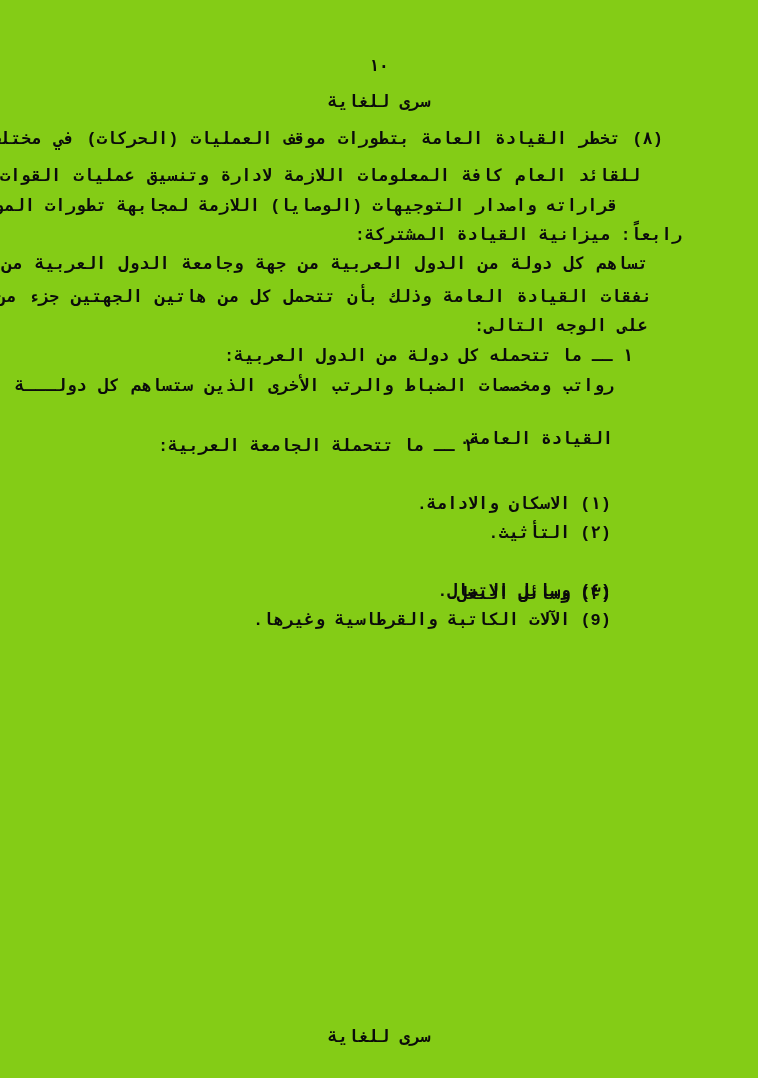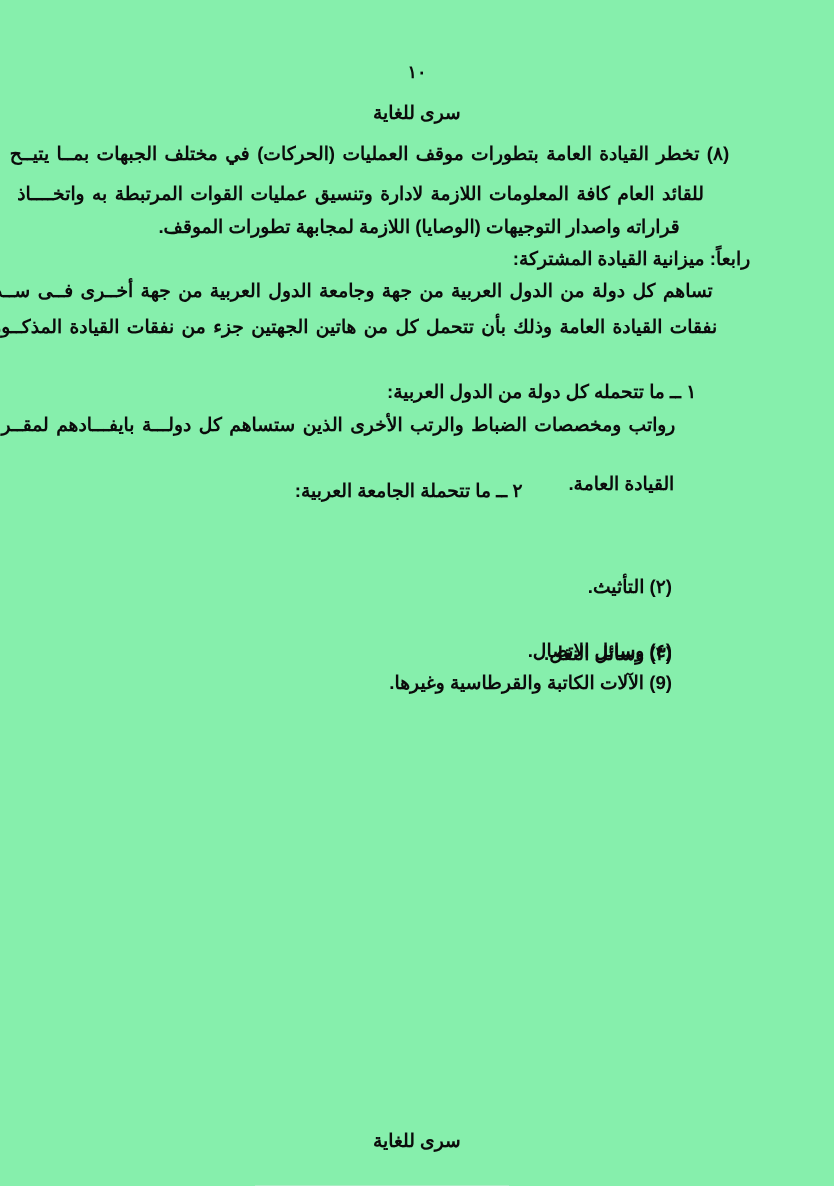--- a/index.html
+++ b/index.html
@@ -1,22 +1,22 @@
 <!DOCTYPE html>
 <html lang="ar"><head>
 <meta charset="utf-8">
 <style>
   html, body { margin: 0; padding: 0; background: #e8e8e8; }
   .page {
     position: relative;
     width: 758px;
     height: 1078px;
     margin: 0 auto;
-    background: #86efac;
-    font-family: Liberation Sans, sans-serif;
+    background: #84cc16;
+    font-family: Liberation Mono, monospace;
     font-weight: 700;
     color: #0b0b0b;
     font-size: 17px;
     overflow: hidden;
   }
   .ln {
     position: absolute;
     direction: rtl;
     white-space: nowrap;
     line-height: 22px;
@@ -52,23 +52,25 @@
 <div class="page">
   <div class="ln center page-number">١٠</div>
   <div class="ln center cls-header">سرى للغاية</div>
 
   <div class="ln l0 ws">(٨) تخطر القيادة العامة بتطورات موقف العمليات (الحركات) في مختلف الجبهات بمــا يتيــح</div>
   <div class="ln l1 ws">للقائد العام كافة المعلومات اللازمة لادارة وتنسيق عمليات القوات المرتبطة به واتخــــاذ</div>
   <div class="ln l2">قراراته واصدار التوجيهات (الوصايا) اللازمة لمجابهة تطورات الموقف.</div>
   <div class="ln l3">رابعاً: ميزانية القيادة المشتركة:</div>
   <div class="ln l4 ws">تساهم كل دولة من الدول العربية من جهة وجامعة الدول العربية من جهة أخــرى فــى ســد</div>
   <div class="ln l5 ws">نفقات القيادة العامة وذلك بأن تتحمل كل من هاتين الجهتين جزء من نفقات القيادة المذكــورة</div>
+  <div class="ln l6">على الوجه التالى:</div>
   <div class="ln l7">١ ــ ما تتحمله كل دولة من الدول العربية:</div>
   <div class="ln l8 ws">رواتب ومخصصات الضباط والرتب الأخرى الذين ستساهم كل دولـــة بايفـــادهم لمقــر</div>
   <div class="ln l9">القيادة العامة.</div>
   <div class="ln l10">٢ ــ ما تتحملة الجامعة العربية:</div>
+  <div class="ln l12">(١) الاسكان والادامة.</div>
   <div class="ln l13">(٢) التأثيث.</div>
   <div class="ln l14">(٣) وسائل النقل.</div>
   <div class="ln l15">(٤) وسائل الاتصال.</div>
   <div class="ln l16">(9) الآلات الكاتبة والقرطاسية وغيرها.</div>
 
   <div class="ln center cls-footer">سرى للغاية</div>
 </div>
 
 </body></html>

